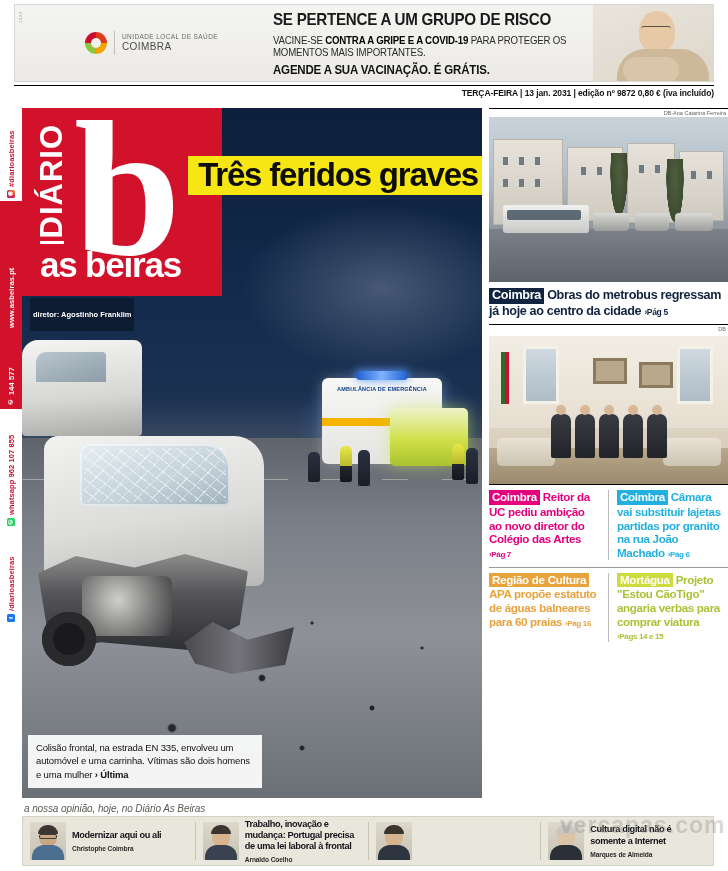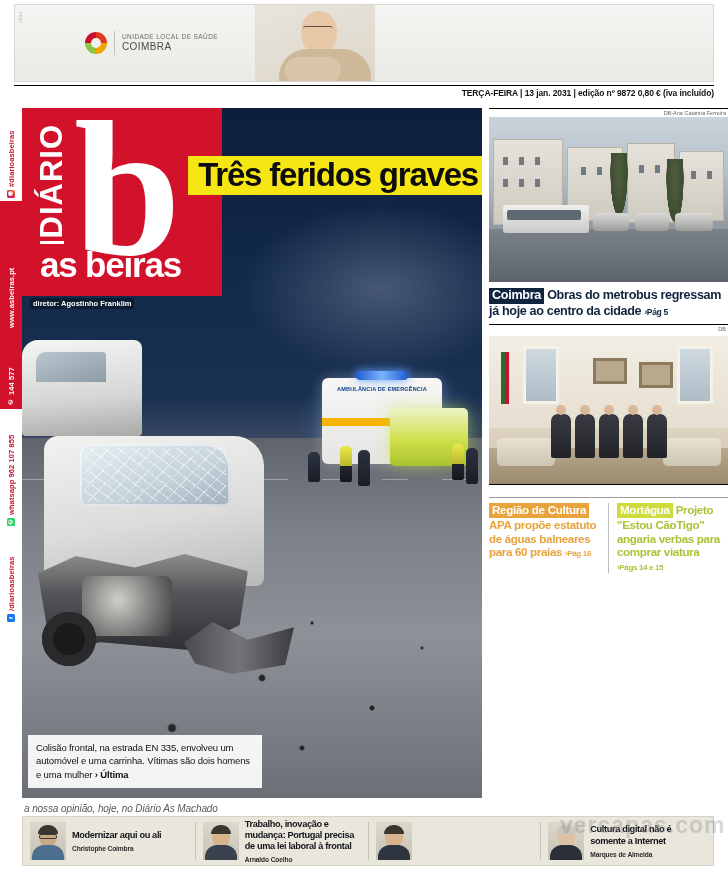--- a/index.html
+++ b/index.html
@@ -149,21 +149,21 @@
     font-size: 35px; font-weight: bold; color: #fff;
     letter-spacing: -1.2px; line-height: 1;
   }
   .mh-rule {
     position: absolute; left: 18px; bottom: 52px;
     width: 24px; height: 3px; background: #fff;
   }
   .mh-director {
     position: absolute; left: 8px; top: 190px;
     font-size: 7.5px; font-weight: bold; color: #fff;
-    background: rgba(0,0,0,.35); padding: 1px 3px; z-index: 6;
+    background: rgba(0,0,0,.35); padding: 12px 3px; z-index: 6;
   }
 
   
   .main-photo {
     position: absolute; left: 0; top: 0; width: 460px; height: 690px;
     background:
       radial-gradient(ellipse 200px 120px at 360px 180px, rgba(255,255,255,.22), transparent 70%),
       linear-gradient(180deg,#0d1f3c 0%, #12294b 24%, #1b3152 42%, #6b7079 58%,
                       #8c8d90 70%, #6e7076 84%, #4c5159 100%);
     overflow: hidden;
@@ -477,20 +477,25 @@
 
   <div class="uls-block">
     <div class="uls-logo"></div>
     <div class="uls-divider"></div>
     <div class="uls-text">
       <div class="l1">UNIDADE LOCAL DE SAÚDE</div>
       <div class="l2">COIMBRA</div>
     </div>
   </div>
 
+  <div class="ad-copy">
+    <div class="ad-h1">SE PERTENCE A UM GRUPO DE RISCO</div>
+    <div class="ad-h2"><span>VACINE-SE </span><b>CONTRA A GRIPE E A COVID-19</b><span> PARA PROTEGER OS MOMENTOS MAIS IMPORTANTES.</span></div>
+    <div class="ad-h3">AGENDE A SUA VACINAÇÃO. É GRÁTIS.</div>
+  </div>
 
   <div class="ad-photo">
     <div class="head"></div>
       <div class="glasses"></div>
     <div class="body"></div>
       <div class="arm"></div>
   </div>
 </div>
 
 <div class="rule-top"></div>
@@ -626,21 +631,35 @@
     <div class="ps-person" style="left:86px;"></div>
     <div class="ps-person" style="left:110px;"></div>
     <div class="ps-person" style="left:134px;"></div>
     <div class="ps-person" style="left:158px;"></div>
   </div>
 
 
   <div class="hr-thin"></div>
 
   <div class="briefs">
+    <div class="brief">
+      <h3 class="c-magenta">
+        <span class="tag tag-magenta">Coimbra</span>
+        <span>Reitor da UC pediu ambição ao novo diretor do Colégio das Artes</span>
+        <span class="pg c-magenta">›Pág 7</span>
+      </h3>
+    </div>
     <div class="brief-divider"></div>
+    <div class="brief">
+      <h3 class="c-cyan">
+        <span class="tag tag-cyan">Coimbra</span>
+        <span>Câmara vai substituir lajetas partidas por granito na rua João Machado</span>
+        <span class="pg c-cyan">›Pág 6</span>
+      </h3>
+    </div>
   </div>
 
   <div class="hr-grey" style="margin-top:7px"></div>
 
   <div class="briefs">
     <div class="brief">
       <h3 class="c-gold">
         <span class="tag tag-gold">Região de Cultura</span>
         <span>APA propõe estatuto de águas balneares para 60 praias</span>
         <span class="pg c-gold">›Pág 16</span>
@@ -650,21 +669,21 @@
     <div class="brief">
       <h3 class="c-lime">
         <span class="tag tag-lime">Mortágua</span>
         <span>Projeto "Estou CãoTigo" angaria verbas para comprar viatura</span>
         <span class="pg c-lime">›Págs 14 e 15</span>
       </h3>
     </div>
   </div>
 </div>
 
-<div class="opinion-label">a nossa opinião, hoje, no Diário As Machado</div>
+<div class="opinion-label">a nossa opinião, hoje, no Diário As Beiras</div>
 
 <div class="opinion-bar">
   <div class="op-item">
     <div class="op-avatar a1">
       <div class="h"></div>
         <div class="hair"></div>
         <div class="glasses2"></div>
         <div class="b"></div>
     </div>
     <div class="op-text">

